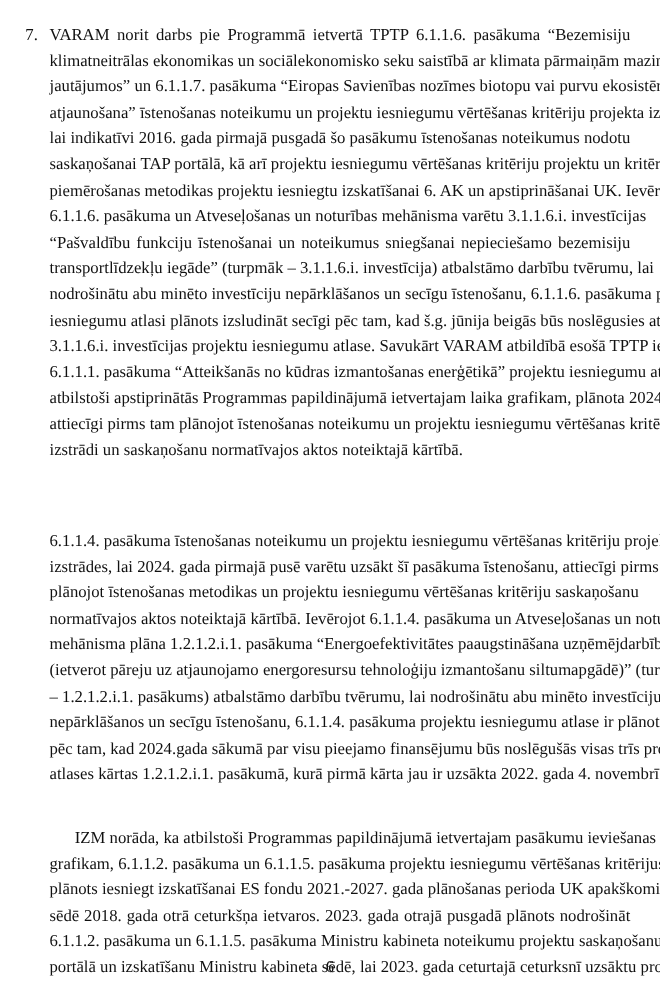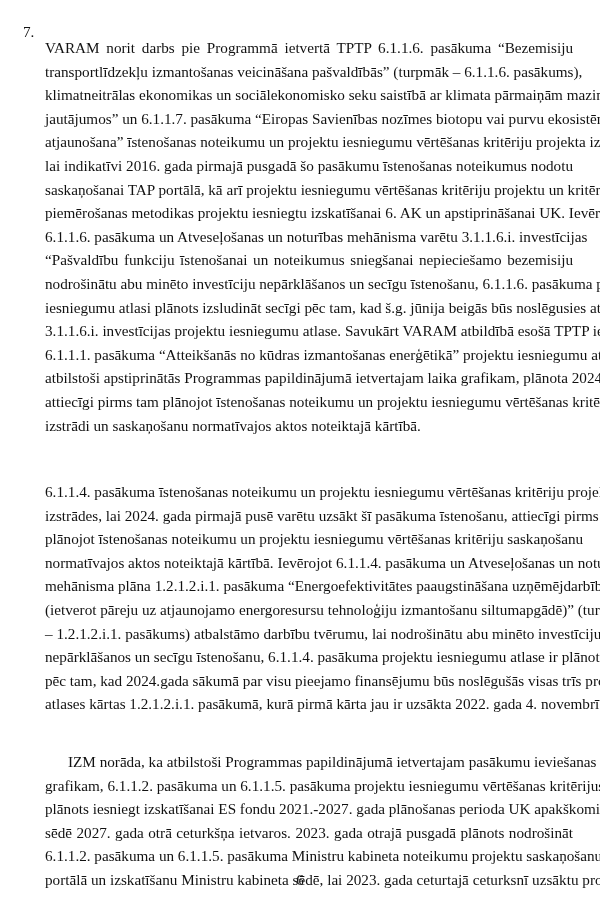--- a/index.html
+++ b/index.html
@@ -3,69 +3,69 @@
 <meta charset="utf-8">
 <style>
   html, body { margin: 0; padding: 0; background: #ffffff; }
   body { width: 600px; height: 906px; position: relative; overflow: hidden; font-family: "Liberation Serif", "DejaVu Serif", serif; color: #111111; }
   .page { position: absolute; left: 0; top: 0; width: 600px; height: 906px; background: #ffffff; }
   .item-number { position: absolute; left: 23px; top: 20px; font-size: 15.2px; line-height: 23.6px; }
   .para { position: absolute; left: 45px; width: 528px; }
   .line { display: block; font-size: 15.2px; line-height: 23.6px; height: 23.6px; white-space: nowrap; overflow: visible; text-align: justify; text-align-last: justify; }
   .line.last { text-align-last: left; }
   .line.indent { padding-left: 23px; }
-  .p1 { top: 36px; }
+  .p1 { top: 20px; }
   .p2 { top: 480px; }
   .p3 { top: 750px; }
   .page-number { position: absolute; left: 0; width: 600px; top: 870px; text-align: center; font-size: 15.2px; line-height: 20px; }
 </style>
 </head>
 <body>
 
 <div class="page">
 
   <span class="item-number">7.</span>
 
   <div class="para p1">
     <span class="line">VARAM norit darbs pie Programmā ietvertā TPTP 6.1.1.6. pasākuma “Bezemisiju</span>
-    <span class="line">transportlīdzekļu izmantošanas veicināšana pašvaldībās” (turpmāk – 6.1.1.6. pasākums),</span>
     <span class="line">klimatneitrālas ekonomikas un sociālekonomisko seku saistībā ar klimata pārmaiņām mazināšanas</span>
     <span class="line">jautājumos” un 6.1.1.7. pasākuma “Eiropas Savienības nozīmes biotopu vai purvu ekosistēmu</span>
     <span class="line">atjaunošana” īstenošanas noteikumu un projektu iesniegumu vērtēšanas kritēriju projekta izstrādes,</span>
     <span class="line">lai indikatīvi 2016. gada pirmajā pusgadā šo pasākumu īstenošanas noteikumus nodotu</span>
     <span class="line">saskaņošanai TAP portālā, kā arī projektu iesniegumu vērtēšanas kritēriju projektu un kritēriju</span>
     <span class="line">piemērošanas metodikas projektu iesniegtu izskatīšanai 6. AK un apstiprināšanai UK. Ievērojot</span>
     <span class="line">6.1.1.6. pasākuma un Atveseļošanas un noturības mehānisma varētu 3.1.1.6.i. investīcijas</span>
     <span class="line">“Pašvaldību funkciju īstenošanai un noteikumus sniegšanai nepieciešamo bezemisiju</span>
+    <span class="line">transportlīdzekļu iegāde” (turpmāk – 3.1.1.6.i. investīcija) atbalstāmo darbību tvērumu, lai</span>
     <span class="line">nodrošinātu abu minēto investīciju nepārklāšanos un secīgu īstenošanu, 6.1.1.6. pasākuma projektu</span>
     <span class="line">iesniegumu atlasi plānots izsludināt secīgi pēc tam, kad š.g. jūnija beigās būs noslēgusies atkārtota</span>
     <span class="line">3.1.1.6.i. investīcijas projektu iesniegumu atlase. Savukārt VARAM atbildībā esošā TPTP iekļautā</span>
     <span class="line">6.1.1.1. pasākuma “Atteikšanās no kūdras izmantošanas enerģētikā” projektu iesniegumu atlase,</span>
     <span class="line">atbilstoši apstiprinātās Programmas papildinājumā ietvertajam laika grafikam, plānota 2024. gadā,</span>
     <span class="line">attiecīgi pirms tam plānojot īstenošanas noteikumu un projektu iesniegumu vērtēšanas kritēriju</span>
     <span class="line last">izstrādi un saskaņošanu normatīvajos aktos noteiktajā kārtībā.</span>
   </div>
 
   <div class="para p2">
     <span class="line">6.1.1.4. pasākuma īstenošanas noteikumu un projektu iesniegumu vērtēšanas kritēriju projekta</span>
     <span class="line">izstrādes, lai 2024. gada pirmajā pusē varētu uzsākt šī pasākuma īstenošanu, attiecīgi pirms tam</span>
-    <span class="line">plānojot īstenošanas noteikumu un projektu iesniegumu vērtēšanas kritēriju saskaņošanu</span>
+    <span class="line">plānojot īstenošanas metodikas un projektu iesniegumu vērtēšanas kritēriju saskaņošanu</span>
     <span class="line">normatīvajos aktos noteiktajā kārtībā. Ievērojot 6.1.1.4. pasākuma un Atveseļošanas un noturības</span>
     <span class="line">mehānisma plāna 1.2.1.2.i.1. pasākuma “Energoefektivitātes paaugstināšana uzņēmējdarbībā</span>
     <span class="line">(ietverot pāreju uz atjaunojamo energoresursu tehnoloģiju izmantošanu siltumapgādē)” (turpmāk</span>
     <span class="line">– 1.2.1.2.i.1. pasākums) atbalstāmo darbību tvērumu, lai nodrošinātu abu minēto investīciju</span>
     <span class="line">nepārklāšanos un secīgu īstenošanu, 6.1.1.4. pasākuma projektu iesniegumu atlase ir plānota secīgi</span>
     <span class="line">pēc tam, kad 2024.gada sākumā par visu pieejamo finansējumu būs noslēgušās visas trīs projektu</span>
     <span class="line last">atlases kārtas 1.2.1.2.i.1. pasākumā, kurā pirmā kārta jau ir uzsākta 2022. gada 4. novembrī.</span>
   </div>
 
   <div class="para p3">
     <span class="line indent">IZM norāda, ka atbilstoši Programmas papildinājumā ietvertajam pasākumu ieviešanas laika</span>
     <span class="line">grafikam, 6.1.1.2. pasākuma un 6.1.1.5. pasākuma projektu iesniegumu vērtēšanas kritērijus</span>
     <span class="line">plānots iesniegt izskatīšanai ES fondu 2021.-2027. gada plānošanas perioda UK apakškomitejas</span>
-    <span class="line">sēdē 2027. gada otrā ceturkšņa ietvaros. 2023. gada otrajā pusgadā plānots nodrošināt</span>
+    <span class="line">sēdē 2018. gada otrā ceturkšņa ietvaros. 2023. gada otrajā pusgadā plānots nodrošināt</span>
     <span class="line">6.1.1.2. pasākuma un 6.1.1.5. pasākuma Ministru kabineta noteikumu projektu saskaņošanu TAP</span>
     <span class="line">portālā un izskatīšanu Ministru kabineta sēdē, lai 2023. gada ceturtajā ceturksnī uzsāktu projektu</span>
   </div>
 
   <div class="page-number">6</div>
 
 </div>
 
 </body></html>

